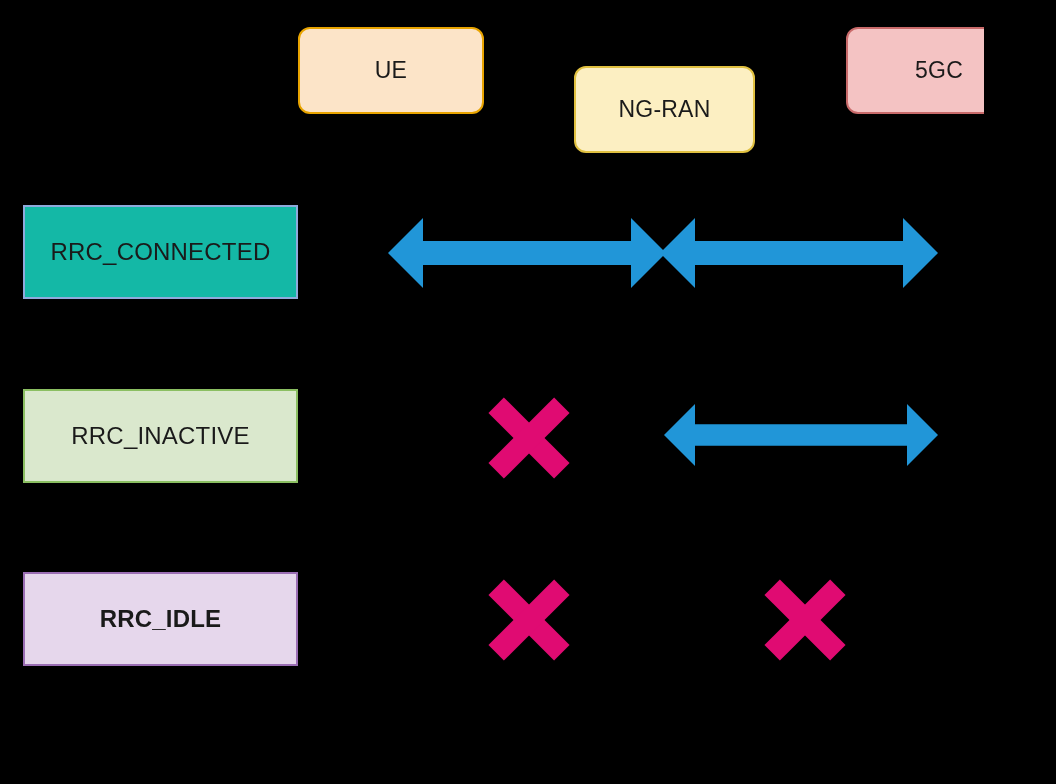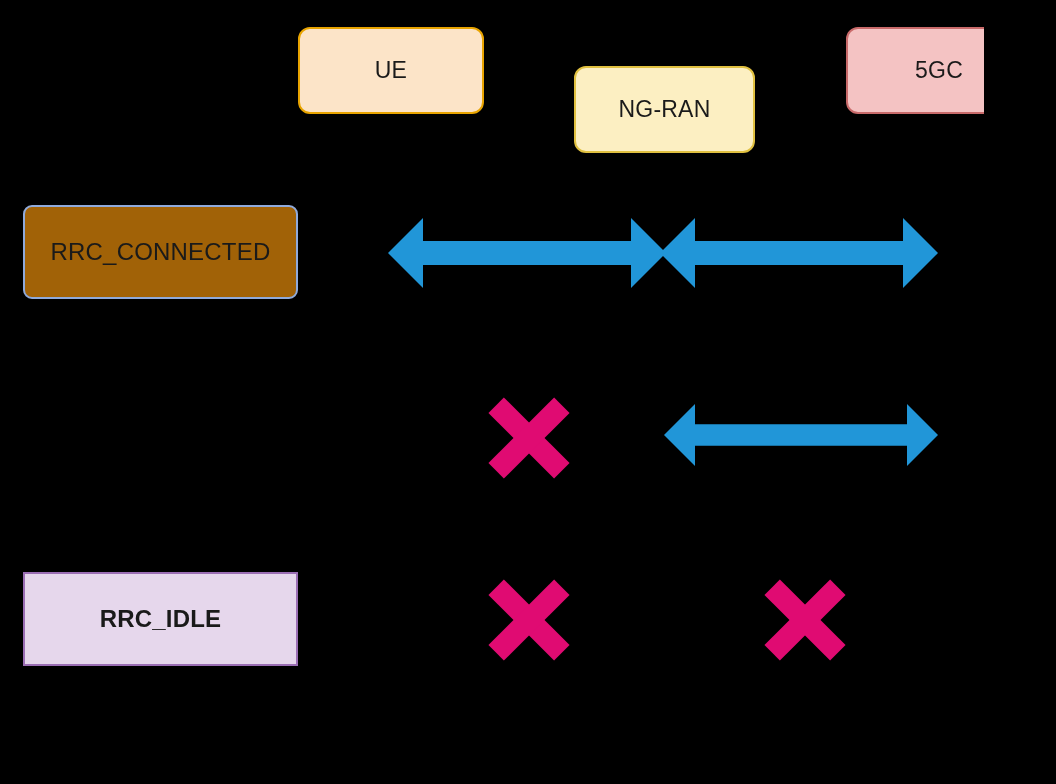--- a/index.html
+++ b/index.html
@@ -65,22 +65,25 @@
   <div class="entity-box" style="left: 298px; top: 27px; width: 186px; height: 87px; background: rgb(252, 228, 200); border-color: rgb(232, 164, 0);">
     <span>UE</span>
   </div>
   <div class="entity-box" style="left: 574px; top: 27px; width: 181px; height: 87px; background: rgb(252, 239, 194); border-color: rgb(224, 192, 64); margin-top: 39px;">
     <span>NG-RAN</span>
   </div>
   <div class="entity-box" style="left: 846px; top: 27px; width: 186px; height: 87px; background: rgb(244, 195, 195); border-color: rgb(201, 106, 106);">
     <span>5GC</span>
   </div>
 
-  <div class="state-box" style="left: 23px; top: 205px; width: 275px; height: 94px; background: #a16207; border-color: rgb(143, 170, 220); border-radius: 9px;">
+  <div class="state-box" style="left: 23px; top: 205px; width: 275px; height: 94px; background: #14b8a6; border-color: rgb(143, 170, 220);">
     <span>RRC_CONNECTED</span>
+  </div>
+  <div class="state-box" style="left: 23px; top: 389px; width: 275px; height: 94px; background: rgb(218, 232, 205); border-color: rgb(139, 191, 98);">
+    <span>RRC_INACTIVE</span>
   </div>
   <div class="state-box" style="left: 23px; top: 572px; width: 275px; height: 94px; background: rgb(230, 215, 236); border-color: rgb(155, 110, 180); font-weight: bold;">
     <span>RRC_IDLE</span>
   </div>
 
   <div id="connection-layer">
       <div class="arrow" style="position: absolute; left: 388px; top: 218px;">
         <svg width="278" height="70" viewBox="0 0 278 70">
           <polygon points="0,35 35,0 35,22.925 243,22.925 243,0 278,35 243,70 243,47.075 35,47.075 35,70" fill="#2196D8"></polygon>
         </svg>

